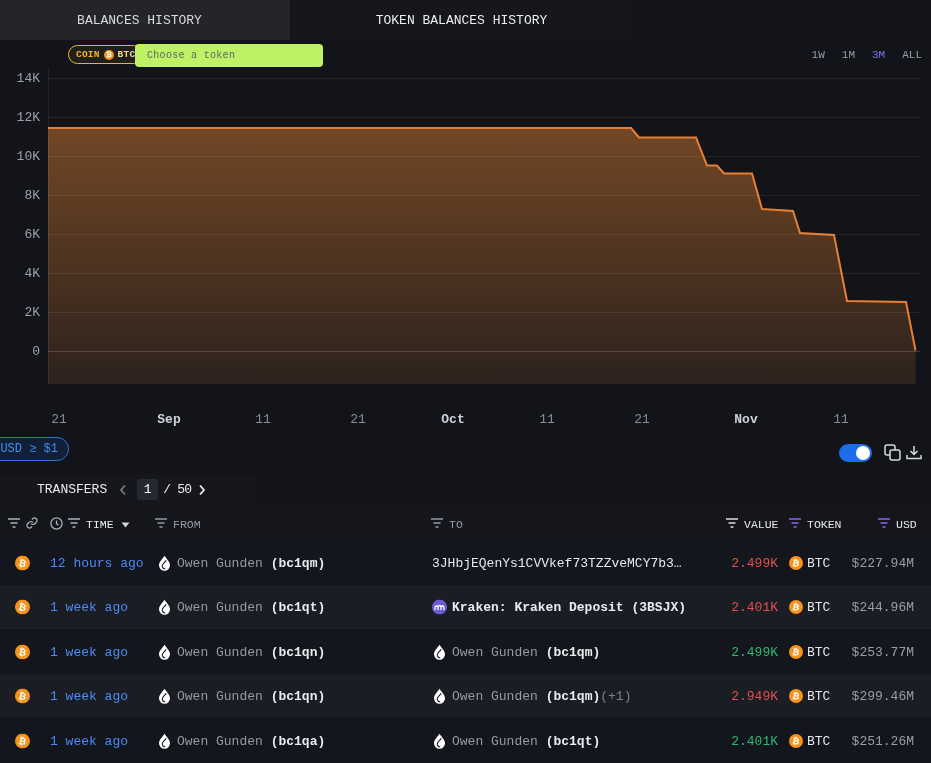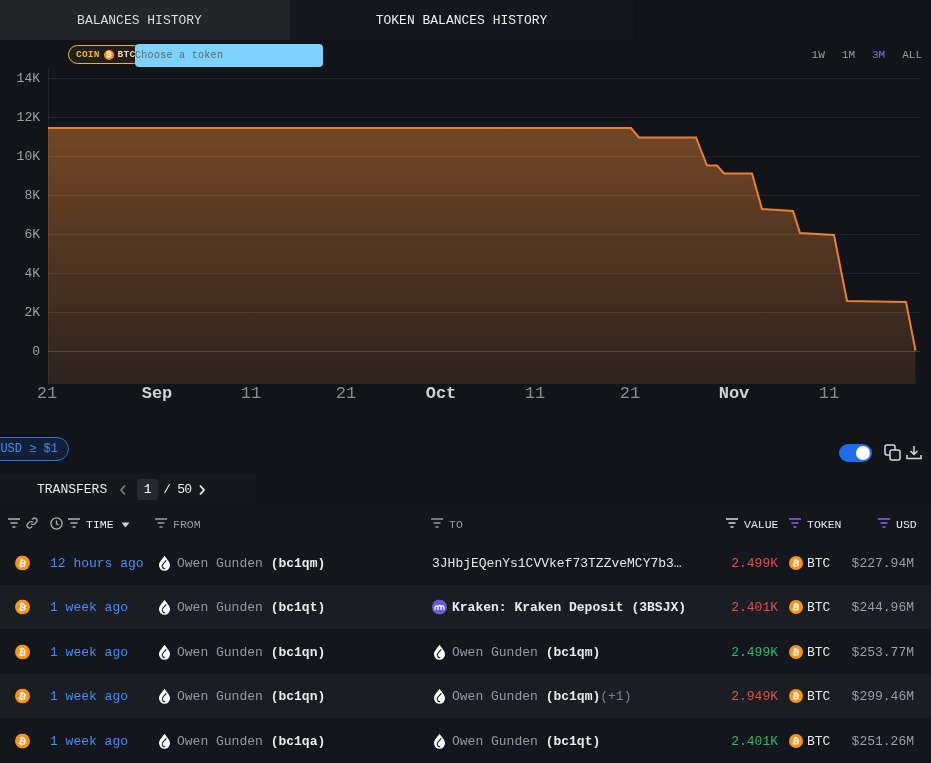--- a/index.html
+++ b/index.html
@@ -9,26 +9,26 @@
 
 .tabbar { position:absolute; left:0; top:0; width:931px; height:40px; display:flex; }
 .tab { height:40px; display:flex; align-items:center; justify-content:center; font-size:13px; }
 .t1 { width:290px; background:#232529; color:#d9dbdf; padding-right:11px; }
 .t2 { width:343px; background:#15171d; color:#eceef2; }
 .t3 { width:298px; background:#232529; color:#8e9199; padding-left:6px; }
 
 .coinpill { position:absolute; left:68px; top:45px; height:19px; border:1.5px solid #edb431; border-radius:11px; background:rgba(237,180,49,0.07); display:flex; align-items:center; padding:0 7px; gap:4px; }
 .coinpill .c1 { color:#edb431; font-weight:bold; font-size:9.5px; letter-spacing:0.2px; }
 .coinpill .c2 { color:#f3d492; font-weight:bold; font-size:9.5px; letter-spacing:0.2px; }
-.tokeninput { position:absolute; left:135px; top:44px; width:188px; height:23px; background:#7dd3fc; border-radius:4px; color:#61656e; font-size:10px; line-height:23px; padding-left:0; letter-spacing:0.3px; }
+.tokeninput { position:absolute; left:135px; top:44px; width:188px; height:23px; background:#bef264; border-radius:4px; color:#61656e; font-size:10px; line-height:23px; padding-left:12px; letter-spacing:0.3px; }
 .ranges { position:absolute; right:9px; top:49px; display:flex; gap:17px; font-size:11px; color:#9a9da8; }
 .ranges .on { color:#7a72f5; }
 
 .ylab { position:absolute; right:891px; transform:translateY(-50%); font-size:13px; color:#9da0a8; white-space:nowrap; }
-.xlab { position:absolute; top:384px; transform:translateX(-50%); font-size:17px; color:#878b93; white-space:nowrap; }
+.xlab { position:absolute; top:412px; transform:translateX(-50%); font-size:13px; color:#878b93; white-space:nowrap;margin-left:12px; }
 .xlab.m { color:#ced1d8; font-weight:bold; }
 
 .usdpill { position:absolute; left:-14px; top:437px; width:83px; height:24px; border:1px solid #2e6fd8; border-radius:12px; background:#122037; color:#418df2; font-size:12px; line-height:22px; text-align:right; padding-right:10px; }
 .toggle { position:absolute; left:839px; top:444px; width:33px; height:18px; border-radius:9px; background:#1d6ce8; }
 .toggle .knob { position:absolute; right:2px; top:2px; width:14px; height:14px; border-radius:7px; background:#ffffff; }
 .tabs2 { position:absolute; left:0; top:474px; width:931px; height:31px; display:flex; }
 .tabs2 .left { width:256px; background:#15171d; display:flex; align-items:center; }
 .tabs2 .right { width:675px; background:#1f2127; position:relative; }
 .tabs2 .rt { position:absolute; top:0; height:31px; line-height:31px; transform:translateX(-50%); color:#8f929a; font-size:13px; }
 .hdr { position:absolute; left:0; top:505px; width:931px; height:36px; background:#14161c; }

